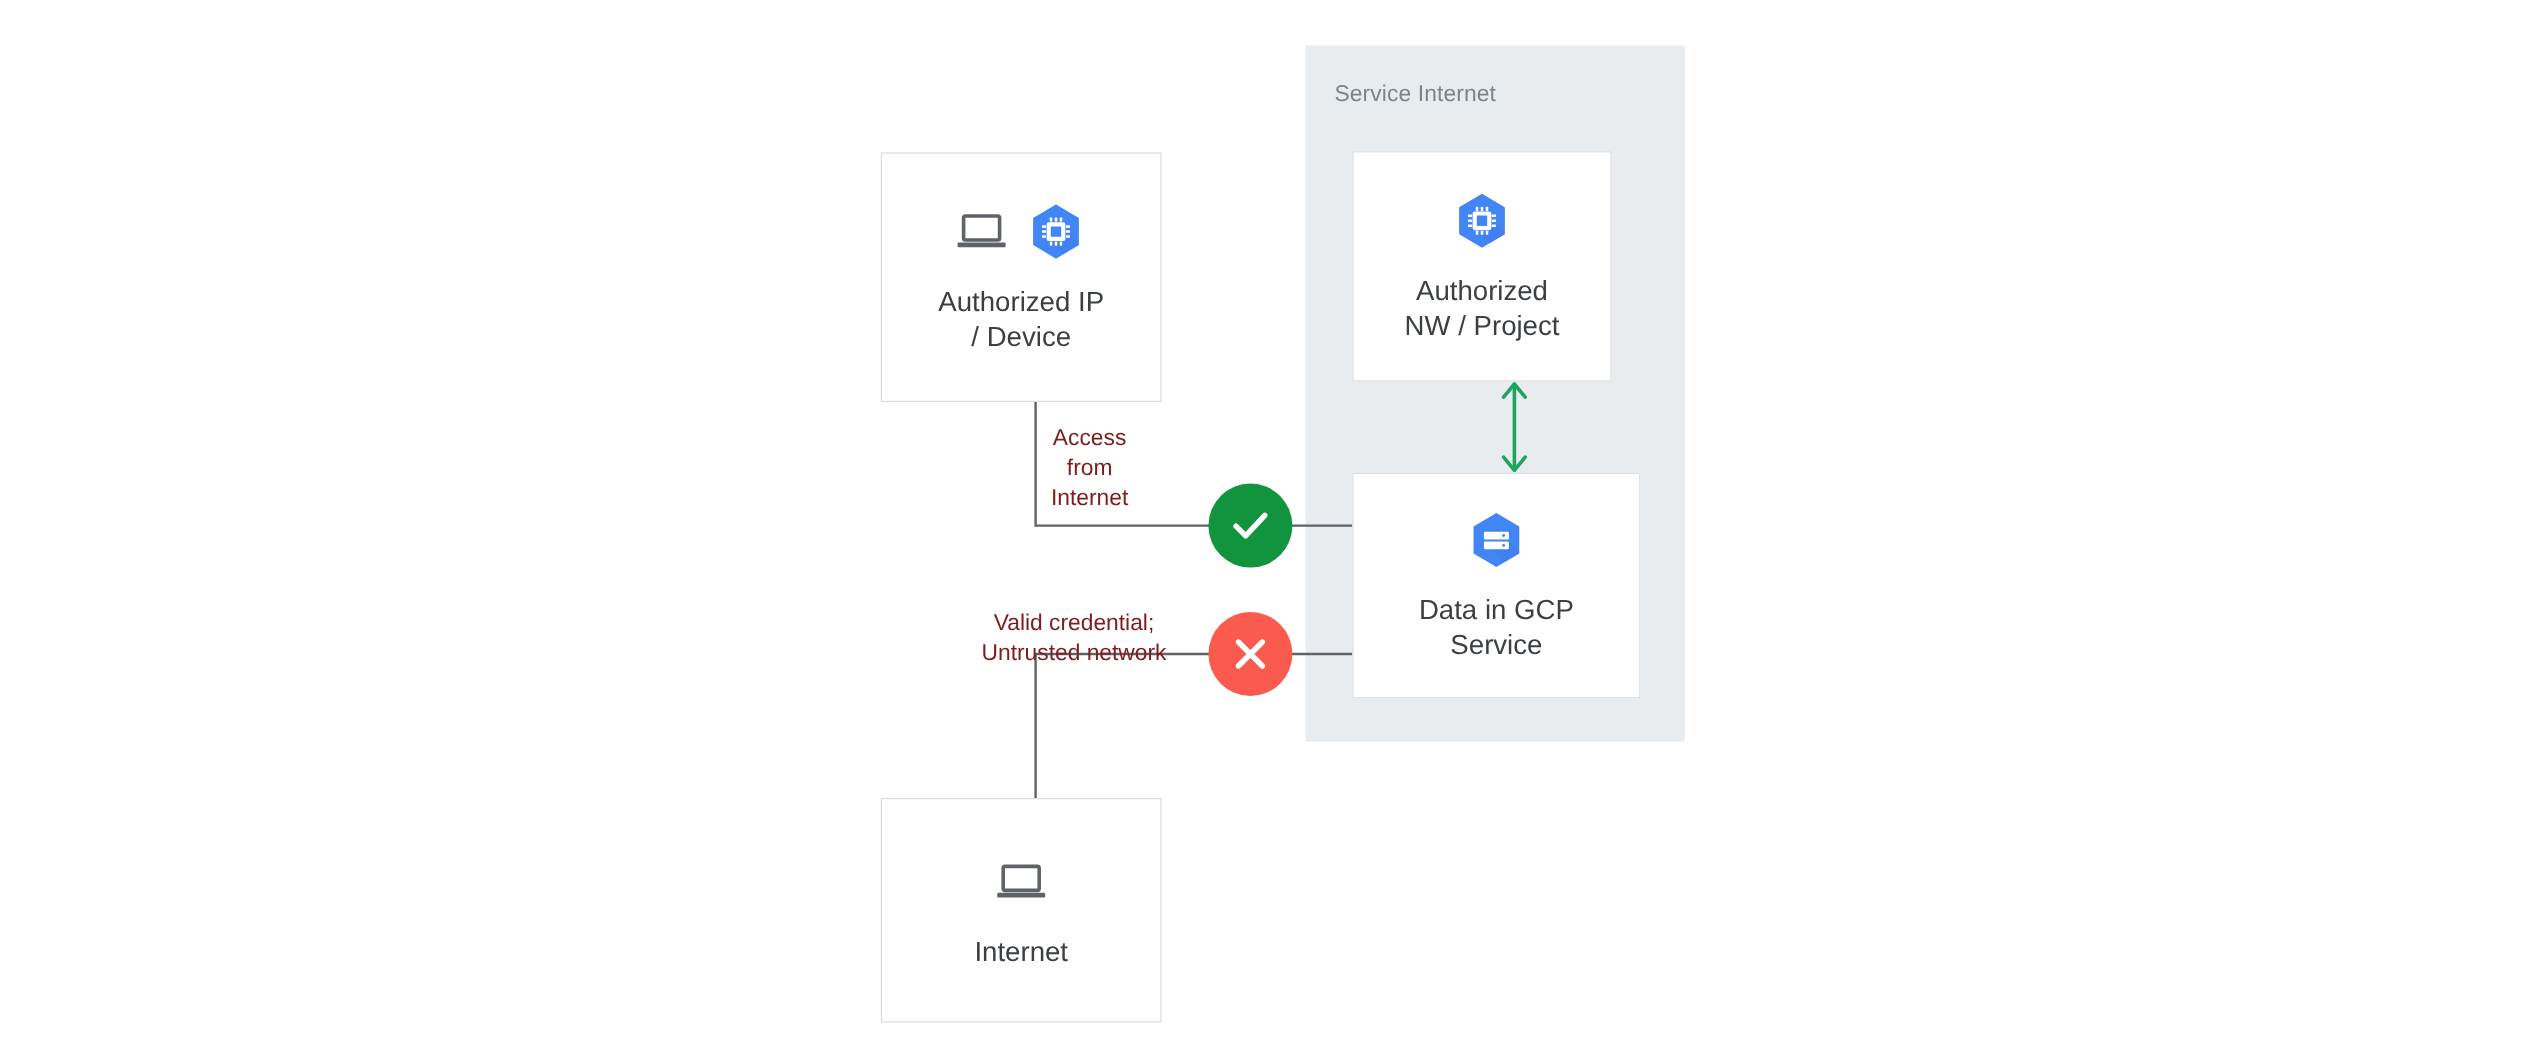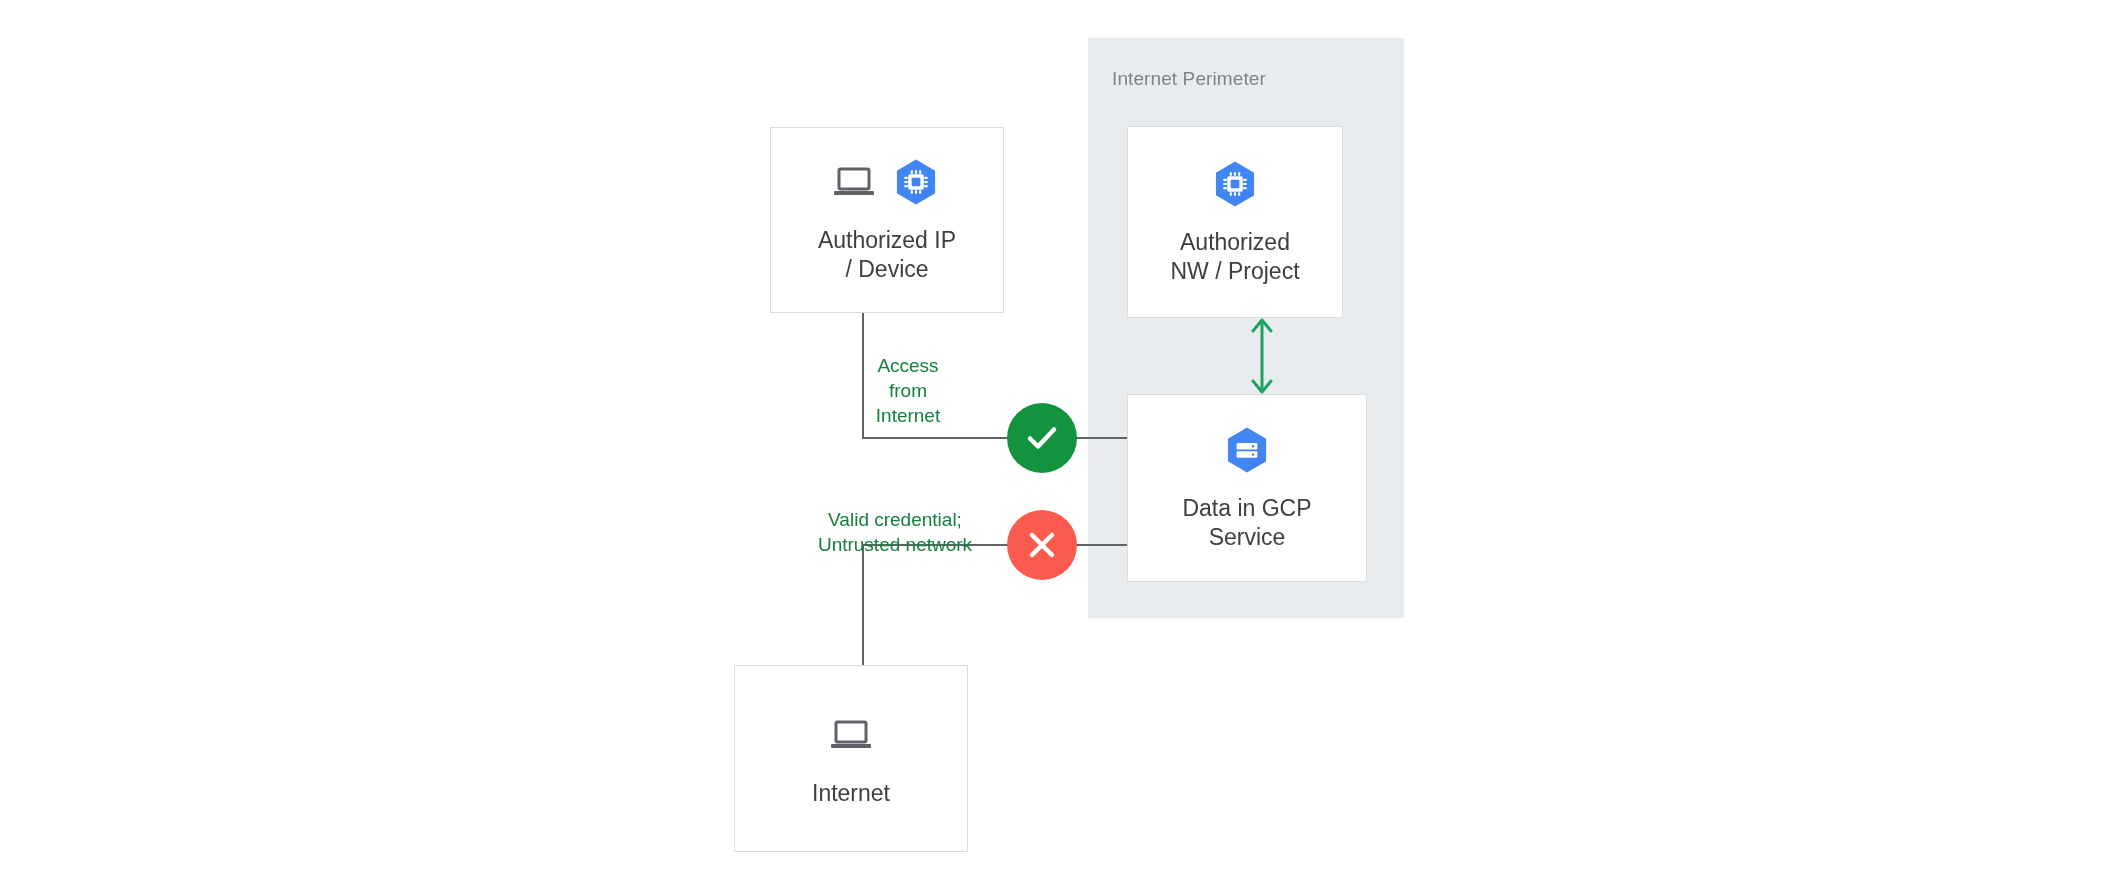--- a/index.html
+++ b/index.html
@@ -65,31 +65,31 @@
     margin-bottom: 14px;
   }
   .node .node-label {
     font-size: 23px;
     line-height: 29px;
     color: #3c4043;
     text-align: center;
     white-space: pre-line;
   }
 
-  #node-authorized-ip   { left: 734px;  top: 127px; width: 234px; height: 186px; margin-left: 36px; }
+  #node-authorized-ip   { left: 734px;  top: 127px; width: 234px; height: 208px; }
   #node-authorized-nw   { left: 1127px; top: 126px; width: 216px; height: 192px; }
   #node-data-gcp        { left: 1127px; top: 394px; width: 240px; height: 188px; }
   #node-internet        { left: 734px;  top: 665px; width: 234px; height: 187px; }
 
   
   .edge-label {
     position: absolute;
     font-size: 19px;
     line-height: 25px;
-    color: #15803d;
+    color: #7f1d1d;
     text-align: center;
     white-space: pre-line;
   }
   #label-access-internet {
     left: 838px;
     top: 353px;
     width: 140px;
   }
   #label-valid-credential {
     left: 770px;
@@ -110,21 +110,21 @@
   #badge-allow { left: 1007px; top: 403px; background: #12943f; }
   #badge-deny  { left: 1007px; top: 510px; background: #fb5b4f; }
   .badge svg { display: block; }
 </style>
 </head>
 <body>
 
 <div id="canvas">
 
   <div class="perimeter"></div>
-  <div class="perimeter-label">Internet Perimeter</div>
+  <div class="perimeter-label">Service Internet</div>
 
   <svg id="edges" viewBox="0 0 2112 882" xmlns="http://www.w3.org/2000/svg">
 
     <path d="M 863 313 L 863 438 L 1127 438" fill="none" stroke="#5f6368" stroke-width="2"></path>
 
     <path d="M 863 665 L 863 545 L 1127 545" fill="none" stroke="#5f6368" stroke-width="2"></path>
 
     <g>
       <line x1="1262" y1="322" x2="1262" y2="390" stroke="#1ea362" stroke-width="3"></line>
       <polyline points="1253,331 1262,320 1271,331" fill="none" stroke="#1ea362" stroke-width="3" stroke-linecap="round" stroke-linejoin="round"></polyline>

